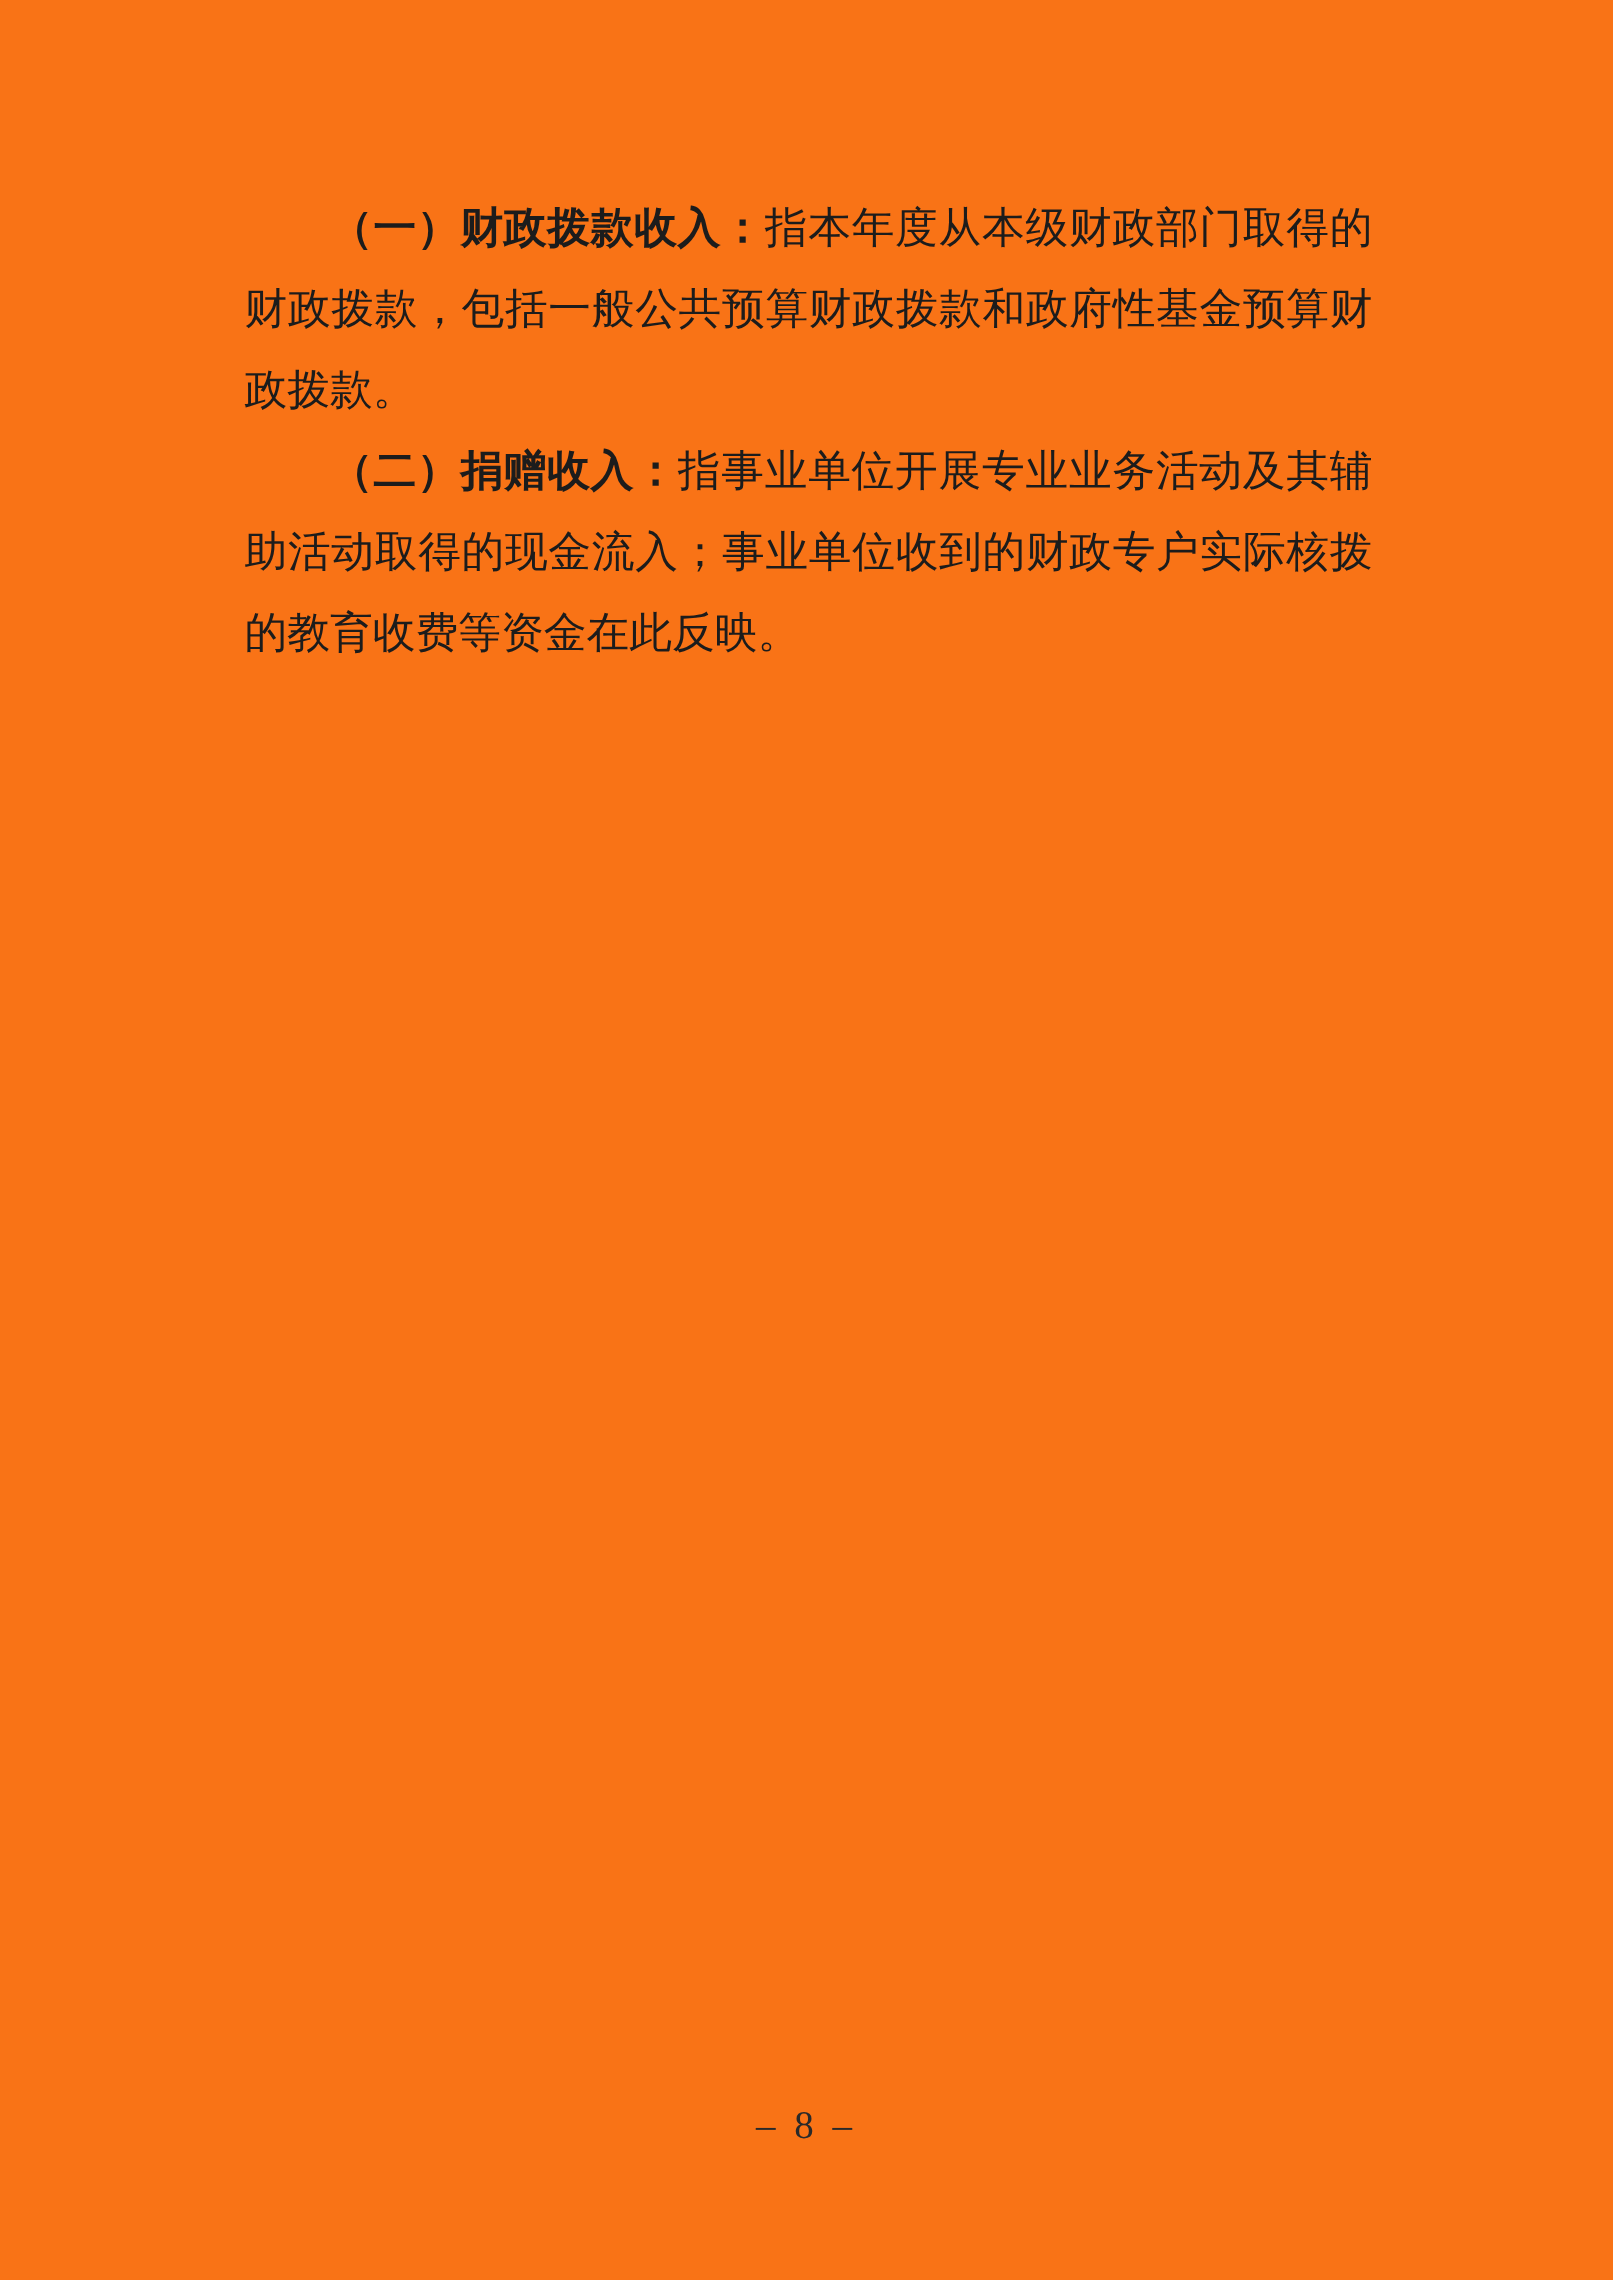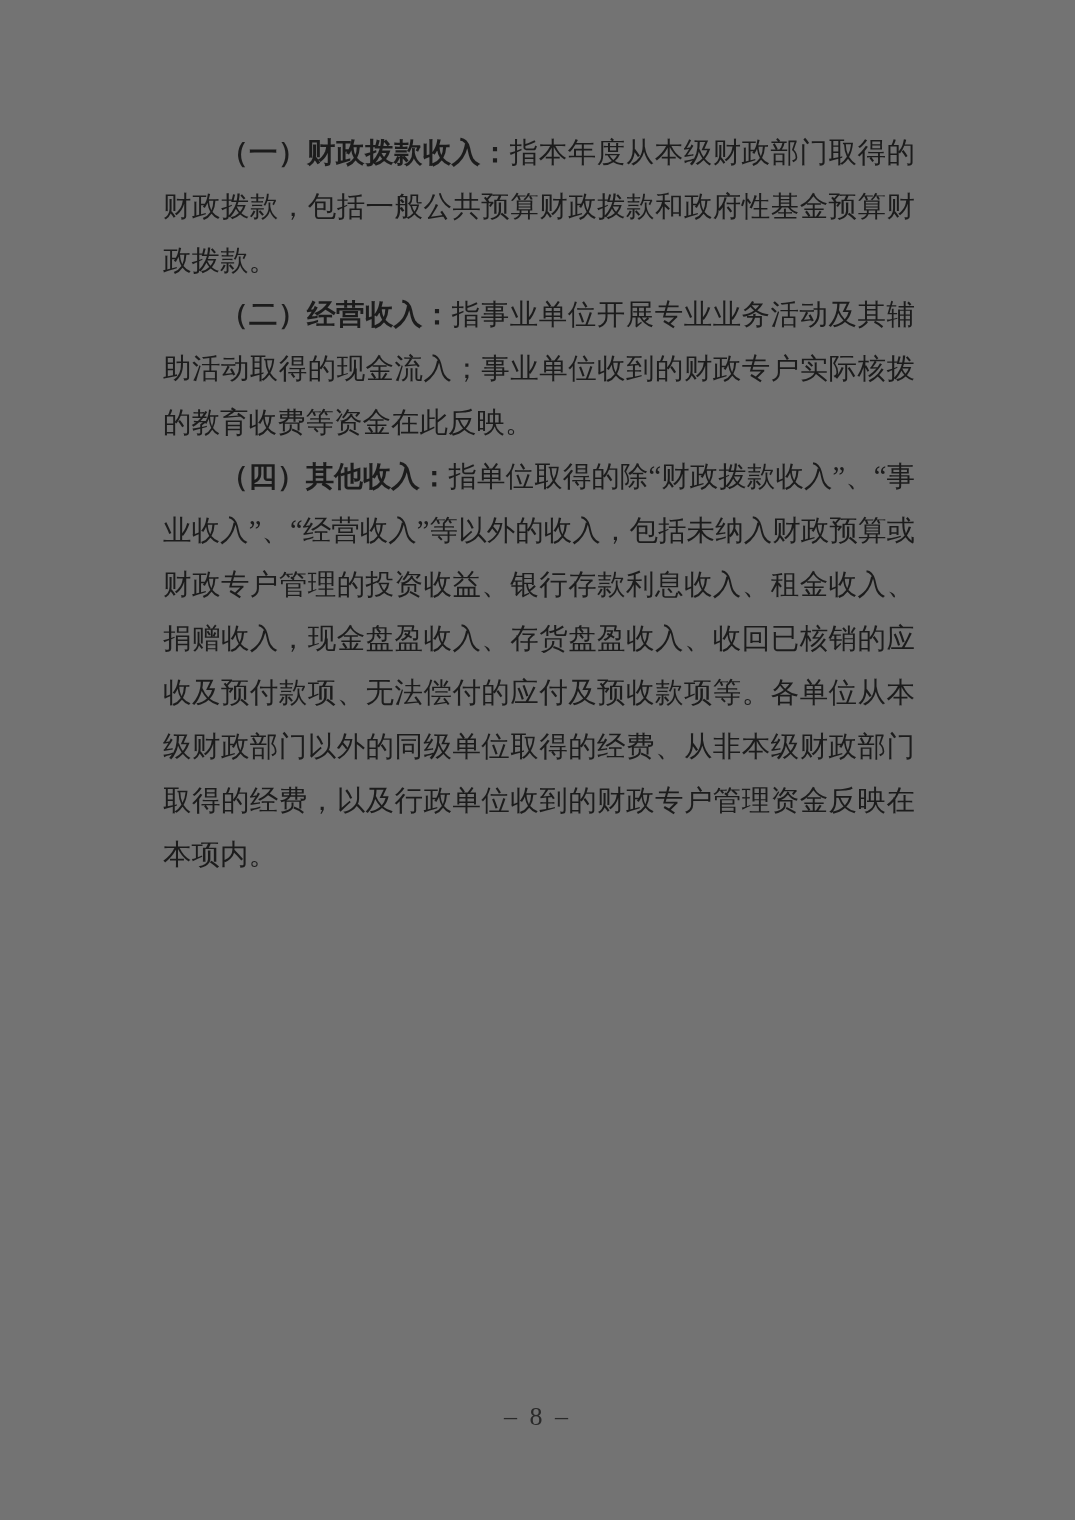--- a/index.html
+++ b/index.html
@@ -5,21 +5,21 @@
   html, body {
     margin: 0;
     padding: 0;
     background: #e8e8e8;
   }
   .page {
     position: relative;
     width: 1075px;
     height: 1520px;
     margin: 0 auto;
-    background: #737373;
+    background: #f97316;
     overflow: hidden;
     font-family: "Liberation Serif", "DejaVu Serif", serif;
     color: #1c1c1c;
   }
   .content {
     position: absolute;
     left: 163px;
     top: 126px;
     width: 752px;
     font-size: 28.5px;
@@ -45,17 +45,16 @@
     letter-spacing: 3px;
     color: #2a2a2a;
   }
 </style>
 </head>
 <body>
 
 <div class="page">
   <div class="content">
     <p><span class="head">（一）财政拨款收入：</span><span>指本年度从本级财政部门取得的财政拨款，包括一般公共预算财政拨款和政府性基金预算财政拨款。</span></p>
-    <p><span class="head">（二）经营收入：</span><span>指事业单位开展专业业务活动及其辅助活动取得的现金流入；事业单位收到的财政专户实际核拨的教育收费等资金在此反映。</span></p>
-    <p><span class="head">（四）其他收入：</span><span>指单位取得的除“财政拨款收入”、“事业收入”、“经营收入”等以外的收入，包括未纳入财政预算或财政专户管理的投资收益、银行存款利息收入、租金收入、捐赠收入，现金盘盈收入、存货盘盈收入、收回已核销的应收及预付款项、无法偿付的应付及预收款项等。各单位从本级财政部门以外的同级单位取得的经费、从非本级财政部门取得的经费，以及行政单位收到的财政专户管理资金反映在本项内。</span></p>
+    <p><span class="head">（二）捐赠收入：</span><span>指事业单位开展专业业务活动及其辅助活动取得的现金流入；事业单位收到的财政专户实际核拨的教育收费等资金在此反映。</span></p>
   </div>
   <div class="footer">– 8 –</div>
 </div>
 
 </body></html>

